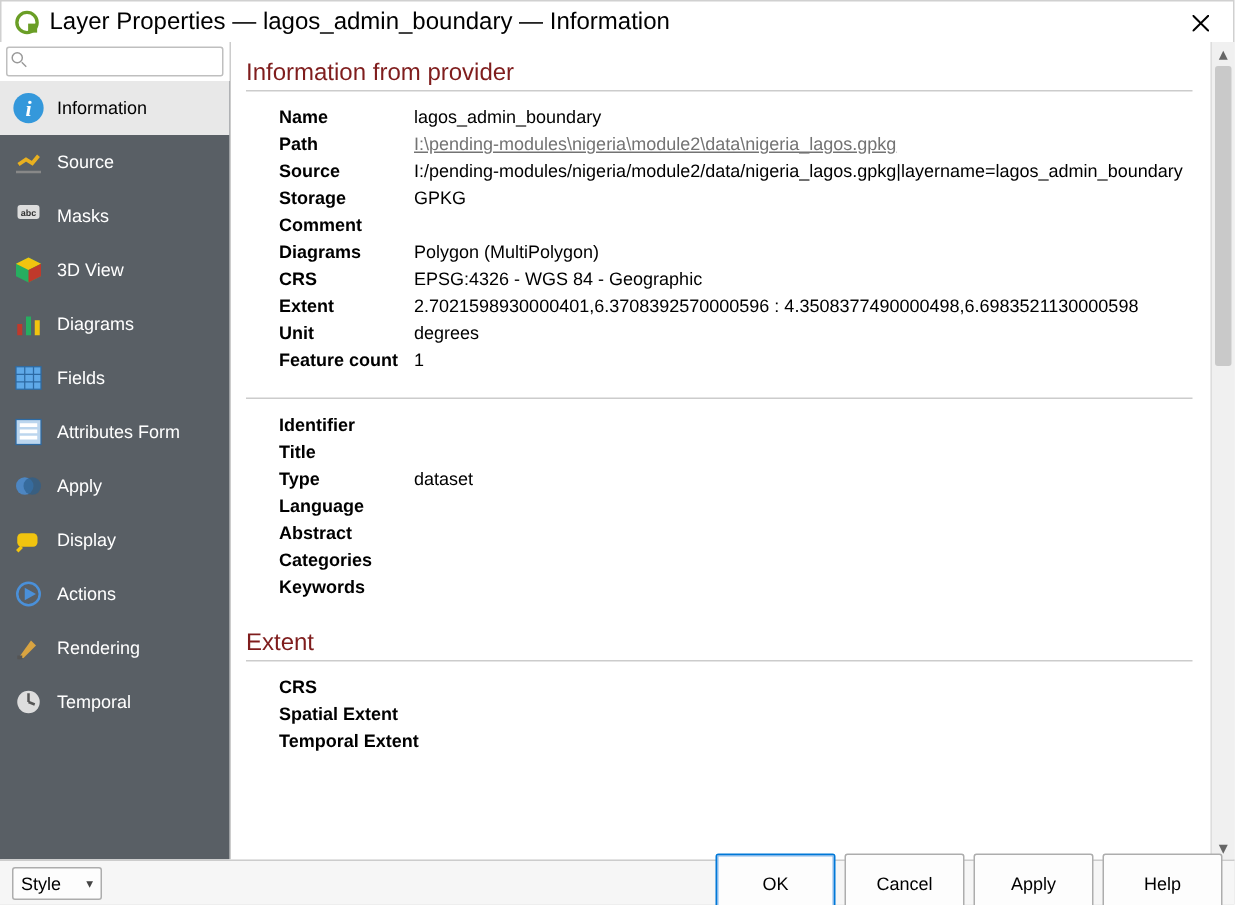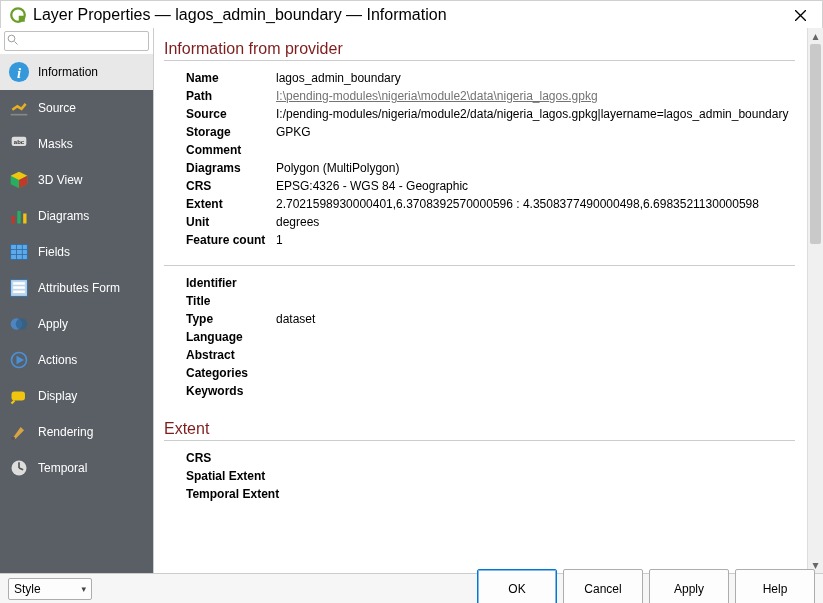--- a/index.html
+++ b/index.html
@@ -27,21 +27,21 @@
   .section-h { color:#7f1d1d; font-size:16px; font-weight:400; margin:6px 0 2px 0; }
   .hr { border:none; border-bottom:1px solid #ccc; margin:2px 0 8px 0; }
   .kv { display:flex; padding:1px 0 1px 22px; line-height:16px; }
   .kv .k { width:90px; font-weight:700; flex:0 0 90px; }
   .kv .v { flex:1; word-break:break-all; }
   .kv .v a { color:#737373; text-decoration:underline; }
   .footer { position:absolute; left:0; right:0; bottom:0; height:30px; border-top:1px solid #ccc; display:flex; align-items:center; padding:0 8px; gap:6px; background:#f6f6f6;}
   .footer .spacer { flex:1; }
   .btn { height:39px; min-width:80px; border:1px solid #adadad; background:#fdfdfd; border-radius:2px; font-size:12px; cursor:pointer; }
   .btn.default { border-color:#0078d7; box-shadow:0 0 0 1px #82b7ea inset; }
-  .style-btn { height:22px; width:84px; border:1px solid #adadad; background:#fdfdfd; border-radius:2px; font-size:12px; cursor:pointer; display:flex; align-items:center; justify-content:space-between; padding:0 5px;}
+  .style-btn { height:22px; width:60px; border:1px solid #adadad; background:#fdfdfd; border-radius:2px; font-size:12px; cursor:pointer; display:flex; align-items:center; justify-content:space-between; padding:0 5px;}
   .chev { font-size:9px; color:#444; }
 </style>
 </head>
 <body>
 
 <div class="titlebar">
   <span class="q-logo">
     <svg viewBox="0 0 24 24">
         <circle cx="12" cy="12" r="9" fill="none" stroke="#6a9e26" stroke-width="3"></circle>
         <rect x="13" y="13" width="8" height="8" fill="#6a9e26"></rect>
@@ -143,35 +143,35 @@
         <span class="ic">
             <svg viewBox="0 0 24 24" width="20" height="20">
               <circle cx="9" cy="12" r="7" fill="#4a90d9" opacity="0.8"></circle>
               <circle cx="15" cy="12" r="7" fill="#2c5f8d" opacity="0.7"></circle>
             </svg>
           </span>
         <span>Apply</span>
       </div>
       <div class="side-item">
         <span class="ic">
-            <svg viewBox="0 0 24 24" width="20" height="20">
-              <circle cx="12" cy="12" r="9" fill="none" stroke="#4a90d9" stroke-width="2"></circle>
-              <polygon points="9,7 18,12 9,17" fill="#4a90d9"></polygon>
-            </svg>
-          </span>
-        <span>Actions</span>
-      </div>
-      <div class="side-item">
-        <span class="ic">
             <svg viewBox="0 0 24 24" width="20" height="18">
               <rect x="2" y="6" width="18" height="12" rx="4" fill="#f1c40f"></rect>
               <path d="M6 18 l-4 4" stroke="#f1c40f" stroke-width="3"></path>
             </svg>
           </span>
         <span>Display</span>
+      </div>
+      <div class="side-item">
+        <span class="ic">
+            <svg viewBox="0 0 24 24" width="20" height="20">
+              <circle cx="12" cy="12" r="9" fill="none" stroke="#4a90d9" stroke-width="2"></circle>
+              <polygon points="9,7 18,12 9,17" fill="#4a90d9"></polygon>
+            </svg>
+          </span>
+        <span>Actions</span>
       </div>
       <div class="side-item">
         <span class="ic">
             <svg viewBox="0 0 24 24" width="20" height="20">
               <path d="M4 20 L14 6 L18 10 L8 20 Z" fill="#d9a441"></path>
               <rect x="3" y="18" width="4" height="3" fill="#555"></rect>
             </svg>
           </span>
         <span>Rendering</span>
       </div>

